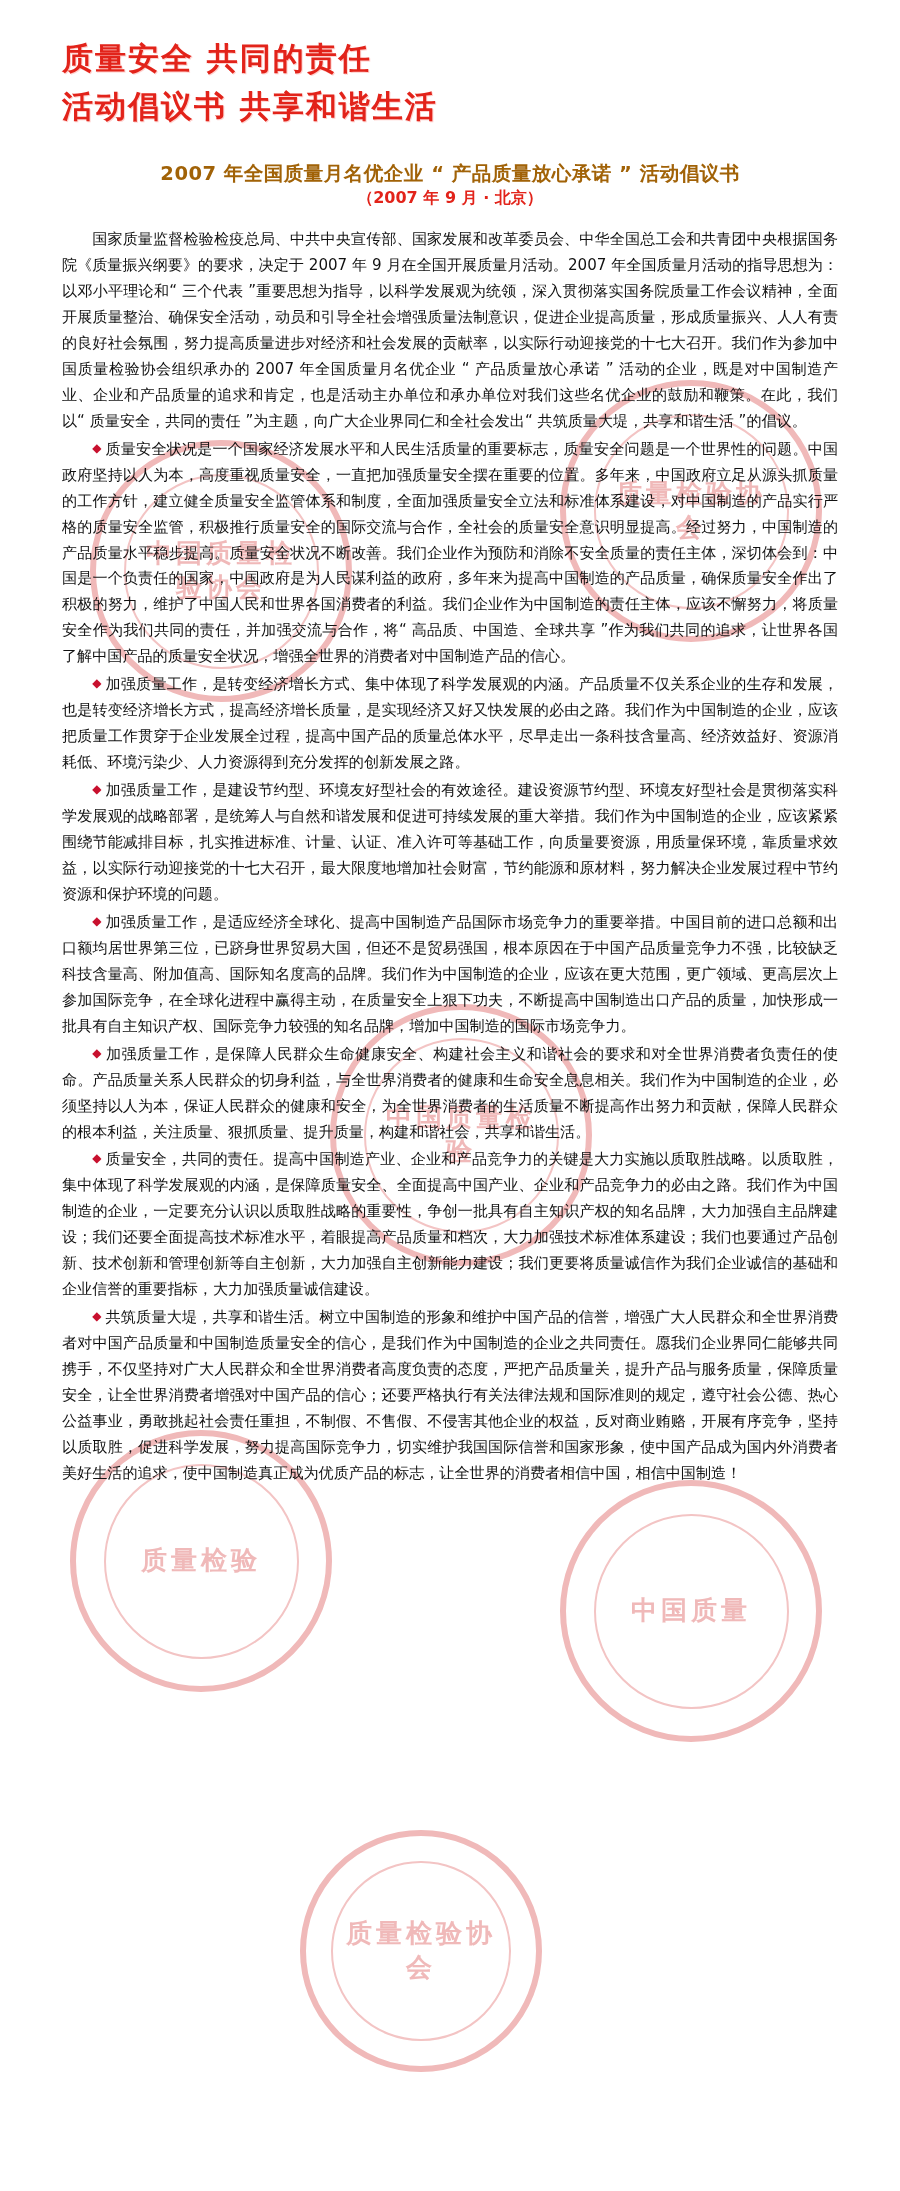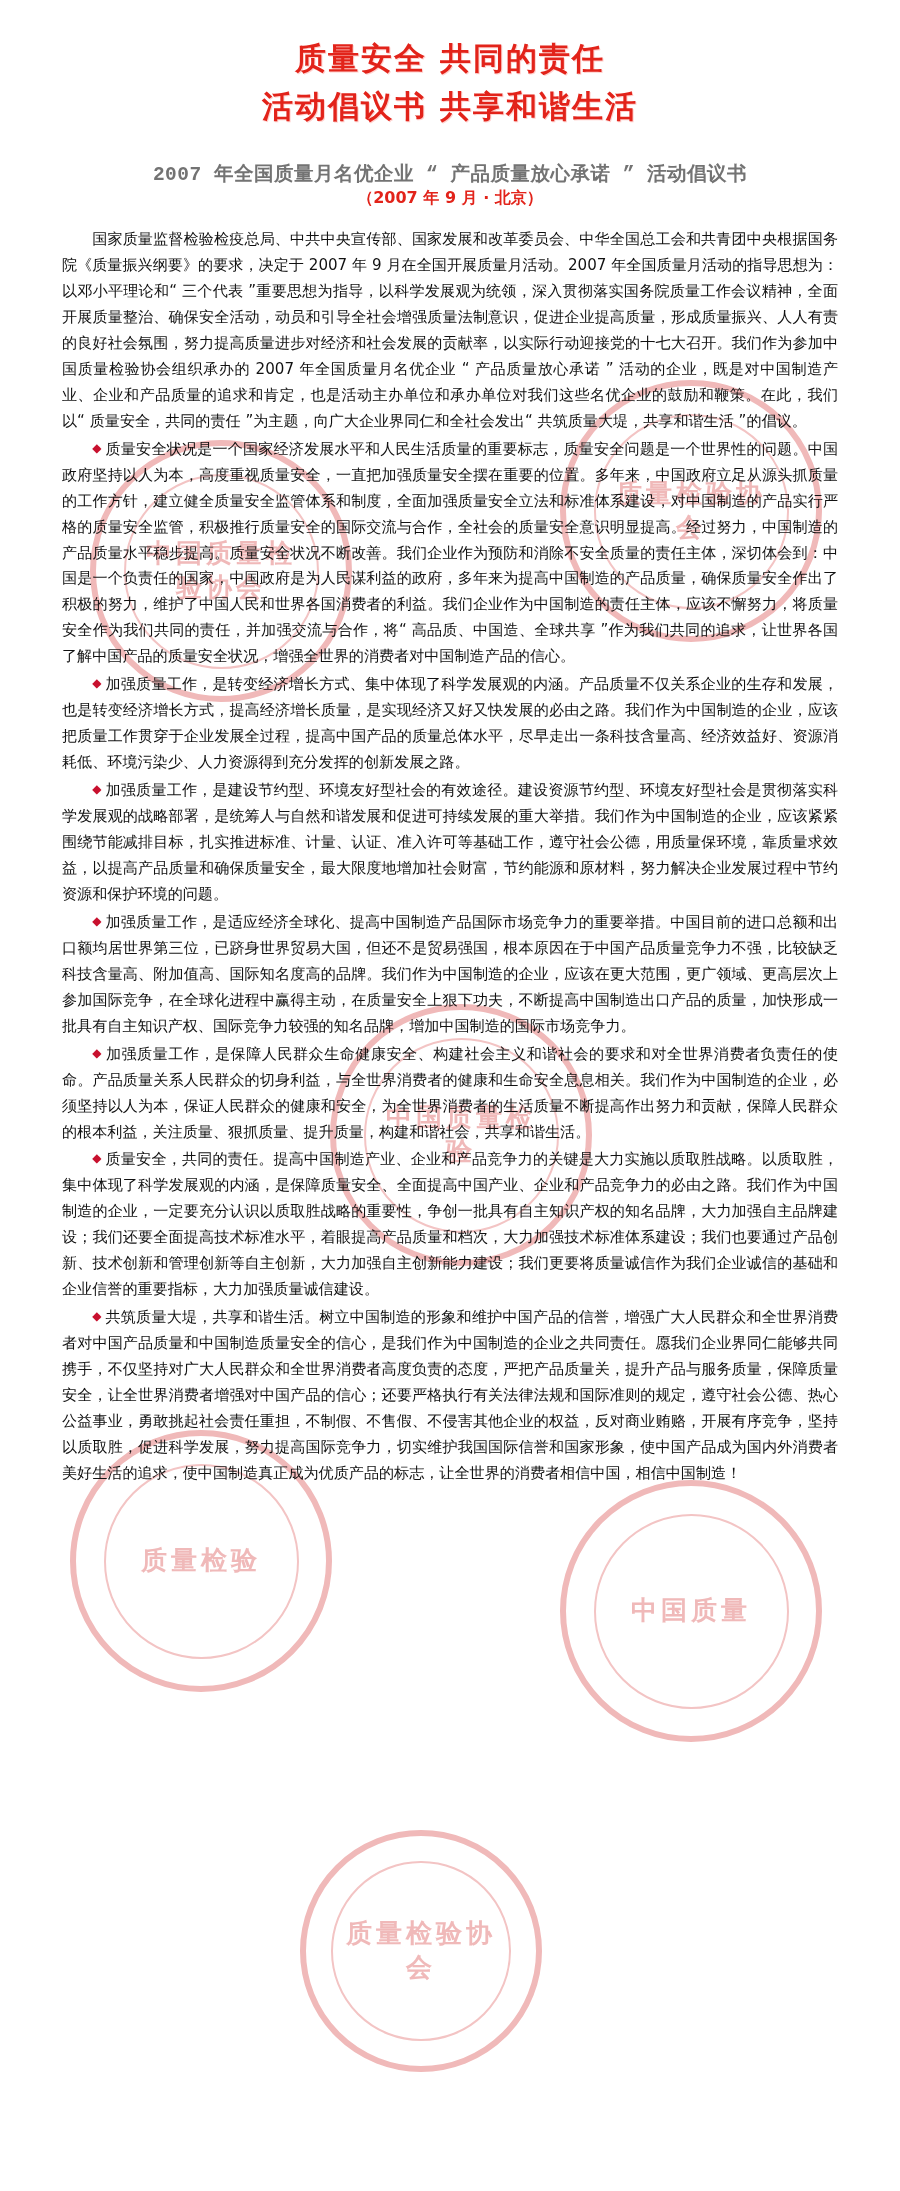--- a/index.html
+++ b/index.html
@@ -52,39 +52,38 @@
   .seal-d { left: 70px;  top: 1430px; width: 250px; height: 250px; }
   .seal-e { left: 560px; top: 1480px; width: 250px; height: 250px; }
   .seal-f { left: 300px; top: 1830px; width: 230px; height: 230px; }
 
   .content {
     position: relative;
     z-index: 2;
     padding: 34px 62px 20px 62px;
   }
   .banner {
-    text-align: center;
+    text-align: left;
     color: #e2231a;
     font-weight: bold;
     font-size: 31px;
     line-height: 1.55;
     letter-spacing: 2px;
     font-family: "DejaVu Sans", "Liberation Sans", sans-serif;
     text-shadow: 1px 1px 0 #ffd2cf;
     margin-bottom: 22px;
   }
   .banner .line2 { display: block; }
   .doc-title {
     text-align: center;
-    color: #737373;
+    color: #a16207;
     font-weight: bold;
     font-size: 19.5px;
     letter-spacing: 0.5px;
     margin-top: 30px;
-    font-family: Liberation Mono, monospace;
   }
   .doc-subtitle {
     text-align: center;
     color: #e2231a;
     font-weight: bold;
     font-size: 16px;
     margin-top: 1px;
     margin-bottom: 18px;
   }
   .body-text p {
@@ -138,21 +137,21 @@
       <span class="line2">活动倡议书  共享和谐生活</span>
     </div>
 
     <div class="doc-title">2007 年全国质量月名优企业 “ 产品质量放心承诺 ” 活动倡议书</div>
     <div class="doc-subtitle">（2007 年 9 月 · 北京）</div>
 
     <div class="body-text">
       <p><span>国家质量监督检验检疫总局、中共中央宣传部、国家发展和改革委员会、中华全国总工会和共青团中央根据国务院《质量振兴纲要》的要求，决定于 2007 年 9 月在全国开展质量月活动。2007 年全国质量月活动的指导思想为：以邓小平理论和“ 三个代表 ”重要思想为指导，以科学发展观为统领，深入贯彻落实国务院质量工作会议精神，全面开展质量整治、确保安全活动，动员和引导全社会增强质量法制意识，促进企业提高质量，形成质量振兴、人人有责的良好社会氛围，努力提高质量进步对经济和社会发展的贡献率，以实际行动迎接党的十七大召开。我们作为参加中国质量检验协会组织承办的 2007 年全国质量月名优企业 “ 产品质量放心承诺 ” 活动的企业，既是对中国制造产业、企业和产品质量的追求和肯定，也是活动主办单位和承办单位对我们这些名优企业的鼓励和鞭策。在此，我们以“ 质量安全，共同的责任 ”为主题，向广大企业界同仁和全社会发出“ 共筑质量大堤，共享和谐生活 ”的倡议。</span></p>
       <p class="bullet"><span class="bullet-mark">◆</span><span>质量安全状况是一个国家经济发展水平和人民生活质量的重要标志，质量安全问题是一个世界性的问题。中国政府坚持以人为本，高度重视质量安全，一直把加强质量安全摆在重要的位置。多年来，中国政府立足从源头抓质量的工作方针，建立健全质量安全监管体系和制度，全面加强质量安全立法和标准体系建设，对中国制造的产品实行严格的质量安全监管，积极推行质量安全的国际交流与合作，全社会的质量安全意识明显提高。经过努力，中国制造的产品质量水平稳步提高。质量安全状况不断改善。我们企业作为预防和消除不安全质量的责任主体，深切体会到：中国是一个负责任的国家，中国政府是为人民谋利益的政府，多年来为提高中国制造的产品质量，确保质量安全作出了积极的努力，维护了中国人民和世界各国消费者的利益。我们企业作为中国制造的责任主体，应该不懈努力，将质量安全作为我们共同的责任，并加强交流与合作，将“ 高品质、中国造、全球共享 ”作为我们共同的追求，让世界各国了解中国产品的质量安全状况，增强全世界的消费者对中国制造产品的信心。</span></p>
       <p class="bullet"><span class="bullet-mark">◆</span><span>加强质量工作，是转变经济增长方式、集中体现了科学发展观的内涵。产品质量不仅关系企业的生存和发展，也是转变经济增长方式，提高经济增长质量，是实现经济又好又快发展的必由之路。我们作为中国制造的企业，应该把质量工作贯穿于企业发展全过程，提高中国产品的质量总体水平，尽早走出一条科技含量高、经济效益好、资源消耗低、环境污染少、人力资源得到充分发挥的创新发展之路。</span></p>
-      <p class="bullet"><span class="bullet-mark">◆</span><span>加强质量工作，是建设节约型、环境友好型社会的有效途径。建设资源节约型、环境友好型社会是贯彻落实科学发展观的战略部署，是统筹人与自然和谐发展和促进可持续发展的重大举措。我们作为中国制造的企业，应该紧紧围绕节能减排目标，扎实推进标准、计量、认证、准入许可等基础工作，遵守社会公德，用质量保环境，靠质量求效益，以提高产品质量和确保质量安全，最大限度地增加社会财富，节约能源和原材料，努力解决企业发展过程中节约资源和保护环境的问题。</span></p>
+      <p class="bullet"><span class="bullet-mark">◆</span><span>加强质量工作，是建设节约型、环境友好型社会的有效途径。建设资源节约型、环境友好型社会是贯彻落实科学发展观的战略部署，是统筹人与自然和谐发展和促进可持续发展的重大举措。我们作为中国制造的企业，应该紧紧围绕节能减排目标，扎实推进标准、计量、认证、准入许可等基础工作，向质量要资源，用质量保环境，靠质量求效益，以实际行动迎接党的十七大召开，最大限度地增加社会财富，节约能源和原材料，努力解决企业发展过程中节约资源和保护环境的问题。</span></p>
       <p class="bullet"><span class="bullet-mark">◆</span><span>加强质量工作，是适应经济全球化、提高中国制造产品国际市场竞争力的重要举措。中国目前的进口总额和出口额均居世界第三位，已跻身世界贸易大国，但还不是贸易强国，根本原因在于中国产品质量竞争力不强，比较缺乏科技含量高、附加值高、国际知名度高的品牌。我们作为中国制造的企业，应该在更大范围，更广领域、更高层次上参加国际竞争，在全球化进程中赢得主动，在质量安全上狠下功夫，不断提高中国制造出口产品的质量，加快形成一批具有自主知识产权、国际竞争力较强的知名品牌，增加中国制造的国际市场竞争力。</span></p>
       <p class="bullet"><span class="bullet-mark">◆</span><span>加强质量工作，是保障人民群众生命健康安全、构建社会主义和谐社会的要求和对全世界消费者负责任的使命。产品质量关系人民群众的切身利益，与全世界消费者的健康和生命安全息息相关。我们作为中国制造的企业，必须坚持以人为本，保证人民群众的健康和安全，为全世界消费者的生活质量不断提高作出努力和贡献，保障人民群众的根本利益，关注质量、狠抓质量、提升质量，构建和谐社会，共享和谐生活。</span></p>
       <p class="bullet"><span class="bullet-mark">◆</span><span>质量安全，共同的责任。提高中国制造产业、企业和产品竞争力的关键是大力实施以质取胜战略。以质取胜，集中体现了科学发展观的内涵，是保障质量安全、全面提高中国产业、企业和产品竞争力的必由之路。我们作为中国制造的企业，一定要充分认识以质取胜战略的重要性，争创一批具有自主知识产权的知名品牌，大力加强自主品牌建设；我们还要全面提高技术标准水平，着眼提高产品质量和档次，大力加强技术标准体系建设；我们也要通过产品创新、技术创新和管理创新等自主创新，大力加强自主创新能力建设；我们更要将质量诚信作为我们企业诚信的基础和企业信誉的重要指标，大力加强质量诚信建设。</span></p>
       <p class="bullet"><span class="bullet-mark">◆</span><span>共筑质量大堤，共享和谐生活。树立中国制造的形象和维护中国产品的信誉，增强广大人民群众和全世界消费者对中国产品质量和中国制造质量安全的信心，是我们作为中国制造的企业之共同责任。愿我们企业界同仁能够共同携手，不仅坚持对广大人民群众和全世界消费者高度负责的态度，严把产品质量关，提升产品与服务质量，保障质量安全，让全世界消费者增强对中国产品的信心；还要严格执行有关法律法规和国际准则的规定，遵守社会公德、热心公益事业，勇敢挑起社会责任重担，不制假、不售假、不侵害其他企业的权益，反对商业贿赂，开展有序竞争，坚持以质取胜，促进科学发展，努力提高国际竞争力，切实维护我国国际信誉和国家形象，使中国产品成为国内外消费者美好生活的追求，使中国制造真正成为优质产品的标志，让全世界的消费者相信中国，相信中国制造！</span></p>
     </div>
 
   </div>
 </div>
 
 </body></html>

